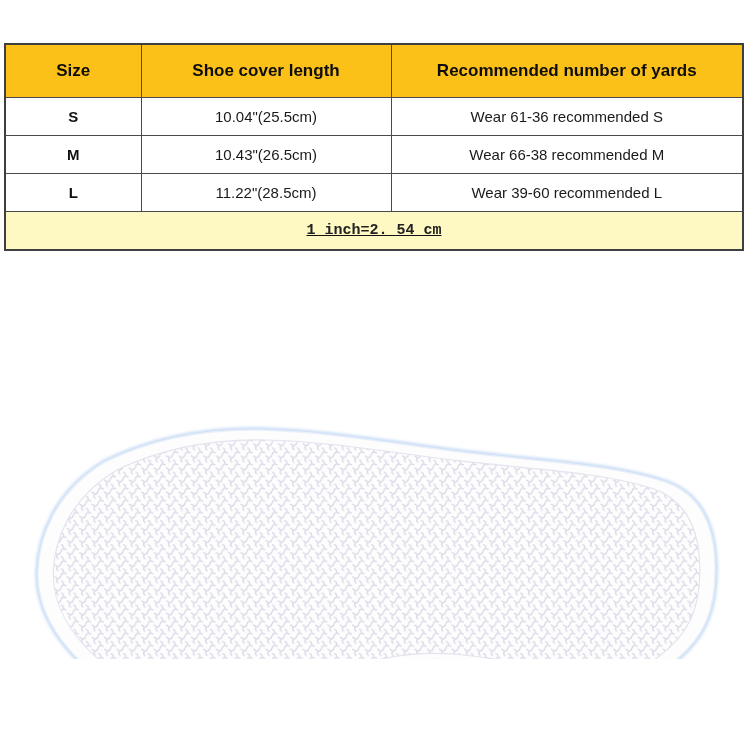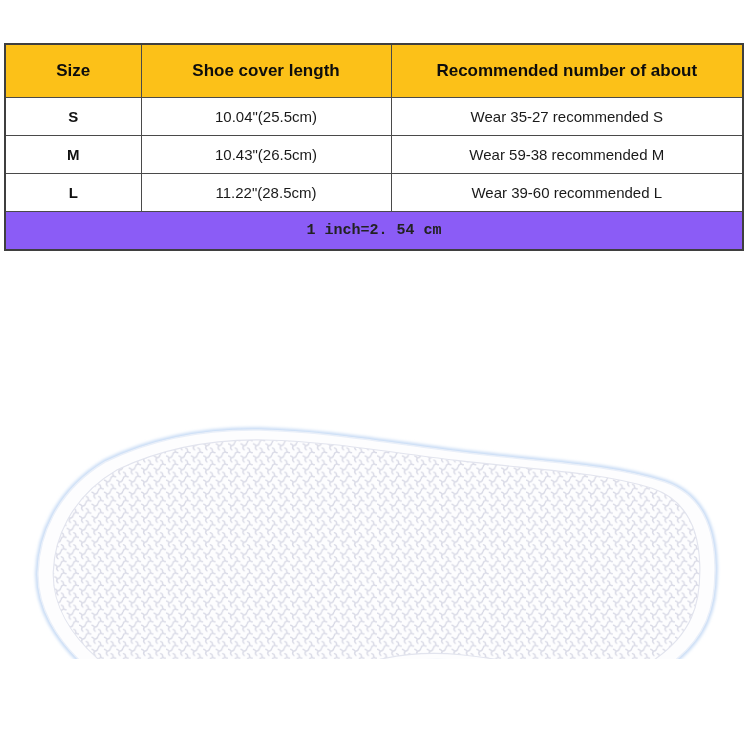--- a/index.html
+++ b/index.html
@@ -7,50 +7,50 @@
           font-family:"Liberation Sans", sans-serif;color:#111;}
   table.size-chart{position:absolute;left:4px;top:43px;width:738px;border-collapse:collapse;
           table-layout:fixed;border:2px solid #3f3f3f;}
   table.size-chart td,table.size-chart th{border:1px solid #4a4a4a;text-align:center;vertical-align:middle;
           padding:0;overflow:hidden;white-space:nowrap;}
   tr.head-row{height:53px;background:#fcc118;}
   tr.head-row th{font-size:17px;font-weight:bold;color:#0d0d0d;}
   tr.data-row{height:38px;background:#ffffff;}
   td.size-cell{font-weight:bold;font-size:15px;}
   td.length-cell,td.recommend-cell{font-size:15px;color:#1a1a1a;}
-  tr.note-row{height:39px;background:#8b5cf6;}
+  tr.note-row{height:39px;background:#fef9c3;text-decoration:underline;}
   tr.note-row td{font-family:"Liberation Mono", monospace;font-weight:bold;font-size:15px;color:#222;}
   .sole-wrap{position:absolute;left:0;top:420px;width:750px;height:330px;}
 </style>
 </head>
 <body>
 
 <div class="screen">
 
   <table class="size-chart">
     <colgroup>
       <col style="width:136px">
         <col style="width:250px">
         <col style="width:352px">
     </colgroup>
     <tbody>
       <tr class="head-row">
         <th>Size</th>
         <th>Shoe cover length</th>
-        <th>Recommended number of about</th>
+        <th>Recommended number of yards</th>
       </tr>
       <tr class="data-row">
         <td class="size-cell">S</td>
         <td class="length-cell">10.04"(25.5cm)</td>
-        <td class="recommend-cell">Wear 35-27 recommended S</td>
+        <td class="recommend-cell">Wear 61-36 recommended S</td>
       </tr>
       <tr class="data-row">
         <td class="size-cell">M</td>
         <td class="length-cell">10.43"(26.5cm)</td>
-        <td class="recommend-cell">Wear 59-38 recommended M</td>
+        <td class="recommend-cell">Wear 66-38 recommended M</td>
       </tr>
       <tr class="data-row">
         <td class="size-cell">L</td>
         <td class="length-cell">11.22"(28.5cm)</td>
         <td class="recommend-cell">Wear 39-60 recommended L</td>
       </tr>
       <tr class="note-row">
         <td colspan="3">1 inch=2. 54 cm</td>
       </tr>
     </tbody>

